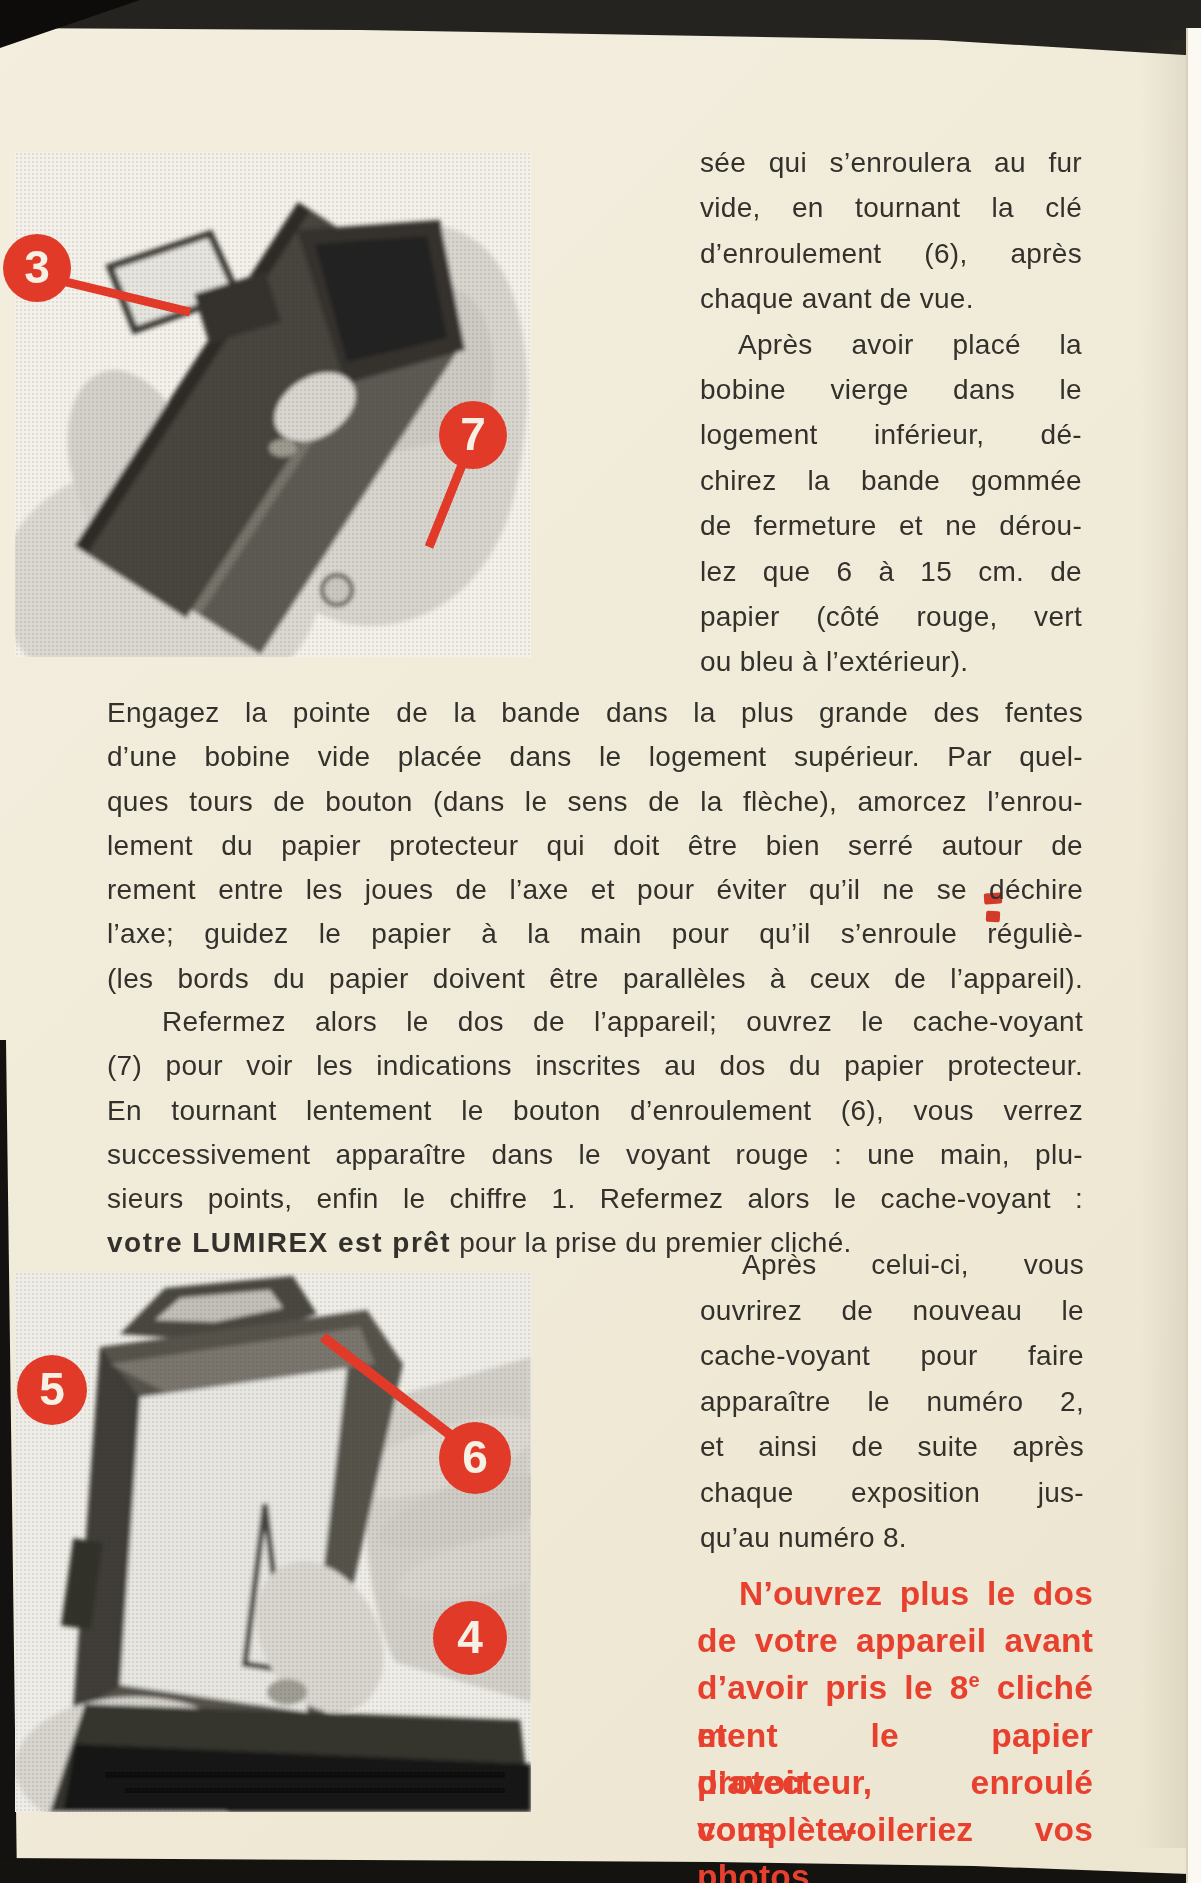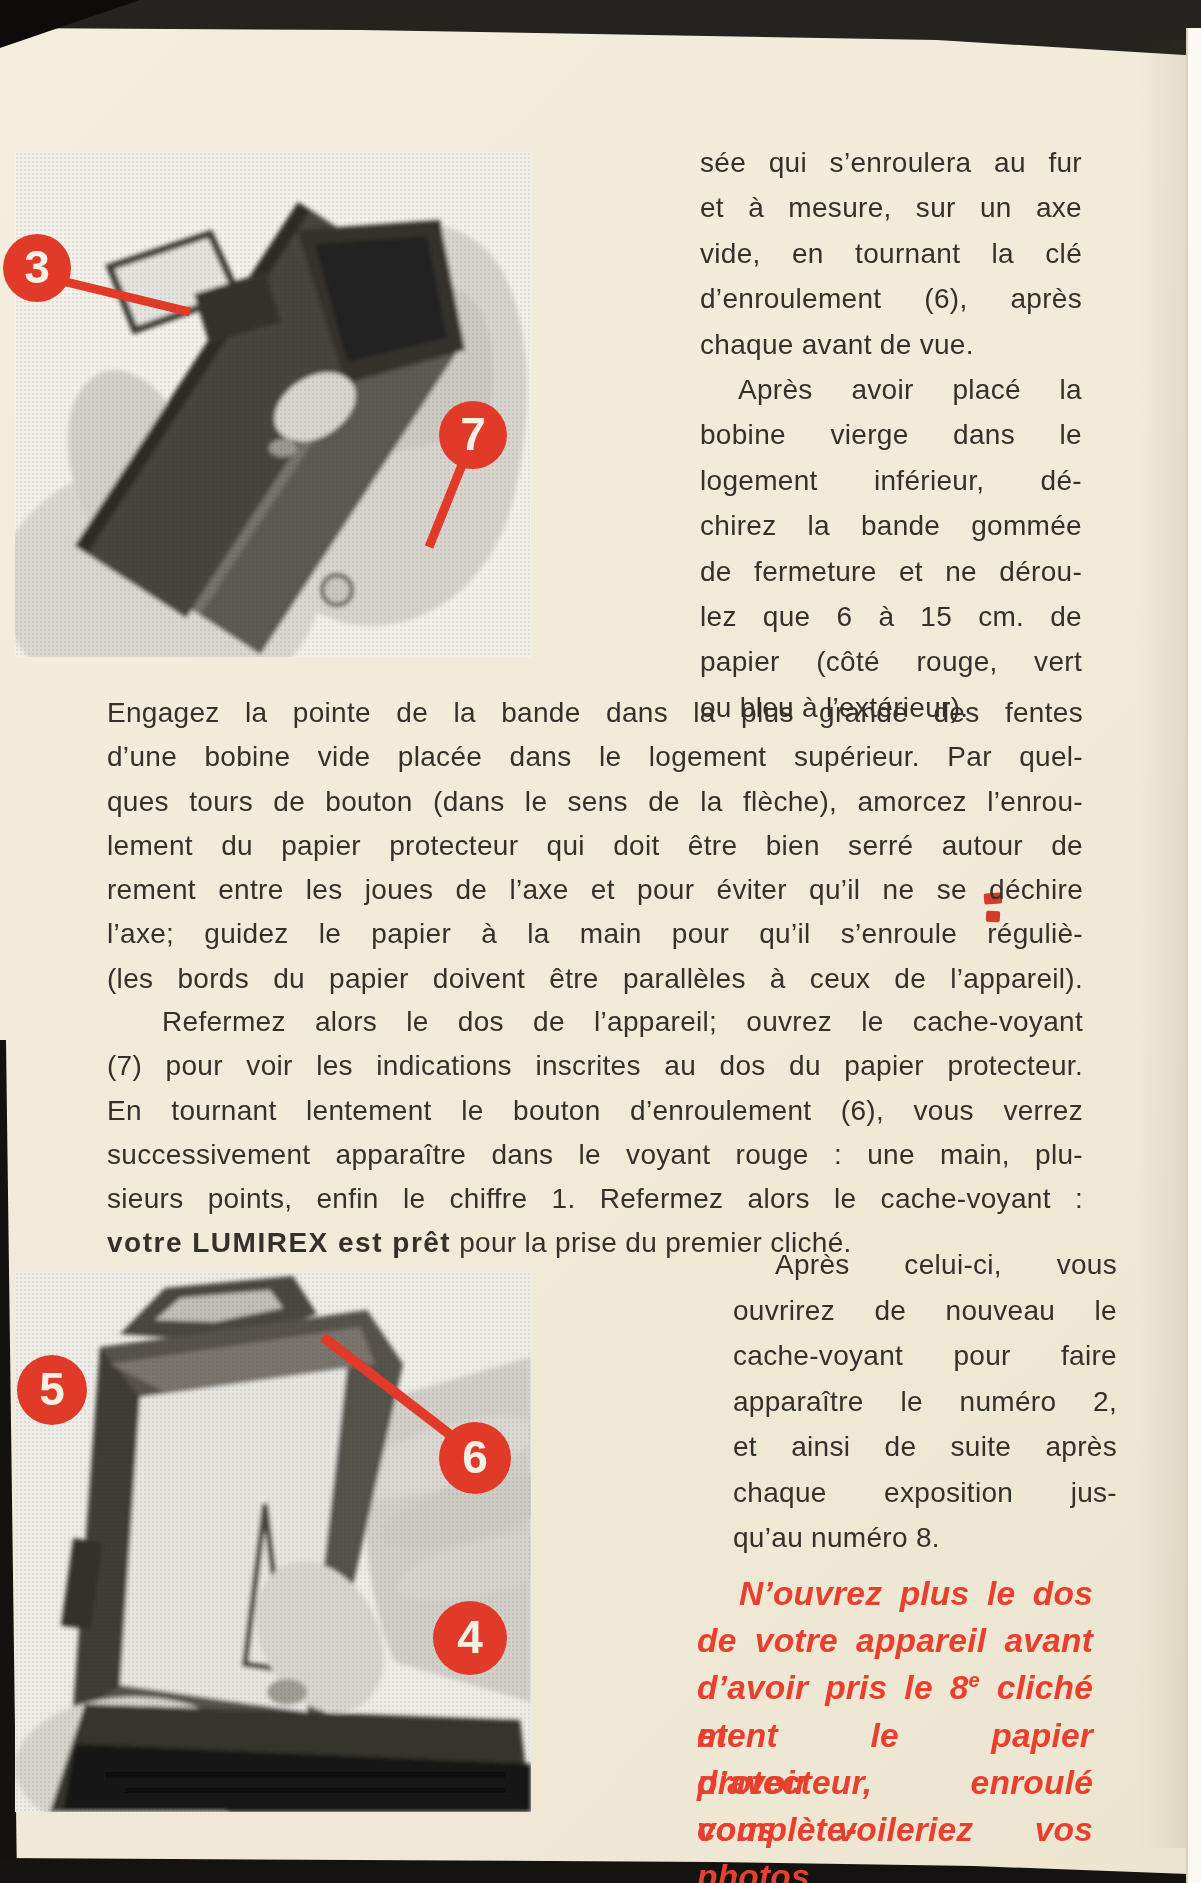--- a/index.html
+++ b/index.html
@@ -51,23 +51,23 @@
   .tblock{position:absolute;}
   .line{font-size:28px;letter-spacing:0.3px;
     text-align:justify;text-align-last:justify;-moz-text-align-last:justify;}
   .line.last{text-align:left;text-align-last:left;-moz-text-align-last:left;}
   .rc-top{left:700px;top:140px;width:382px;}
   .rc-top .line{line-height:45.4px;height:45.4px;}
   .para-1{left:107px;top:691px;width:976px;}
   .para-1 .line{line-height:44.3px;height:44.3px;}
   .para-2{left:107px;top:1000px;width:976px;}
   .para-2 .line{line-height:44.3px;height:44.3px;}
-  .rc-bottom{left:733px;top:1242px;width:384px;}
+  .rc-bottom{left:700px;top:1242px;width:384px;}
   .rc-bottom .line{line-height:45.5px;height:45.5px;}
-  .warning{left:697px;top:1570px;width:396px;color:#e8402e;font-weight:bold;font-style:italic;}
+  .warning{left:697px;top:1570px;width:396px;color:#e8402e;font-weight:bold;}
   .warning .line{font-size:33.5px;line-height:47.2px;height:47.2px;letter-spacing:0.2px;}
   .ind-38{text-indent:38px;}
   .ind-42{text-indent:42px;}
   .ind-55{text-indent:55px;}
   .bold-brand{font-weight:bold;letter-spacing:1.5px;}
   sup{font-size:60%;vertical-align:super;line-height:0;}
 </style>
 </head>
 <body>
 
@@ -181,21 +181,20 @@
     </div>
   <div class="badge badge-6">
       <span>6</span>
     </div>
   <div class="badge badge-4">
       <span>4</span>
     </div>
 
   <div class="tblock rc-top">
     <div class="line">sée qui s’enroulera au fur</div>
-    <div class="line">et à mesure, sur un axe</div>
     <div class="line">vide, en tournant la clé</div>
     <div class="line">d’enroulement (6), après</div>
     <div class="line last">chaque avant de vue.</div>
     <div class="line ind-38">Après avoir placé la</div>
     <div class="line">bobine vierge dans le</div>
     <div class="line">logement inférieur, dé-</div>
     <div class="line">chirez la bande gommée</div>
     <div class="line">de fermeture et ne dérou-</div>
     <div class="line">lez que 6 à 15 cm. de</div>
     <div class="line">papier (côté rouge, vert</div>

